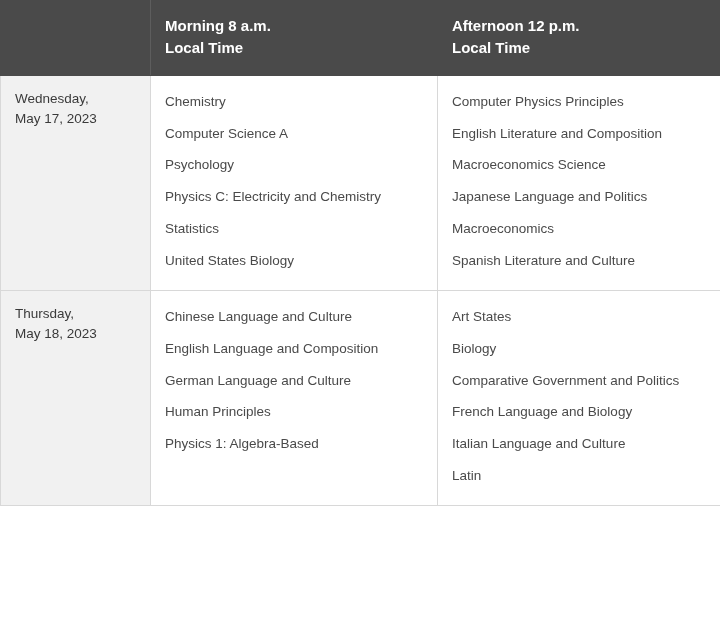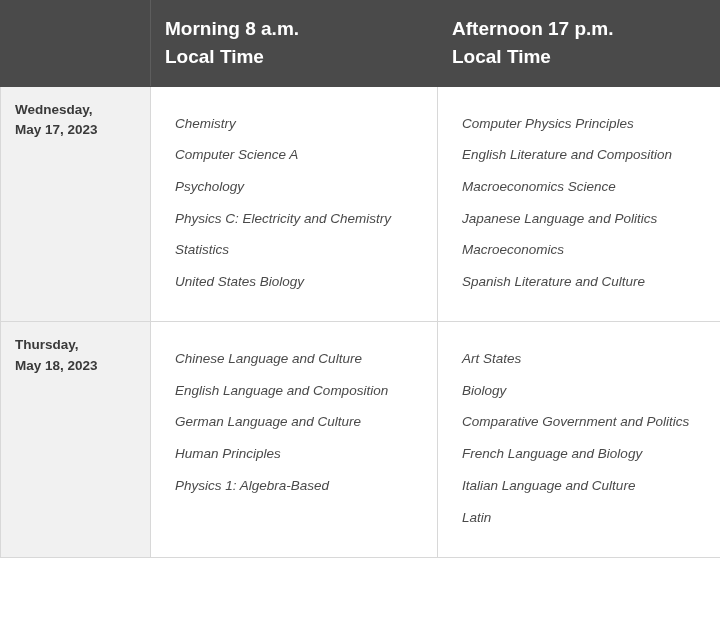--- a/index.html
+++ b/index.html
@@ -21,57 +21,56 @@
   }
   .exam-table col.col-date { width: 150px; }
   .exam-table col.col-morning { width: 287px; }
   .exam-table col.col-afternoon { width: 283px; }
 
   thead th {
     background: #4a4a4a;
     color: #ffffff;
     text-align: left;
     vertical-align: top;
-    font-size: 19px;
+    font-size: 15px;
     font-weight: bold;
     line-height: 1.45;
     padding: 14px 14px 16px 14px;
     border: 1px solid #4a4a4a;
   }
   thead th.blank-head {
     border-right: 1px solid #5d5d5d;
   }
   thead th .head-line {
     display: block;
   }
 
   tbody td {
     vertical-align: top;
     border: 1px solid #d8d8d8;
     padding: 0;
   }
   td.date-cell {
     background: #f1f1f1;
     font-size: 13.5px;
-    font-weight: bold;
+    font-weight: normal;
     color: #3a3a3a;
     line-height: 1.5;
     padding: 13px 14px 14px 14px;
   }
   td.date-cell .date-line { display: block; }
 
   td.subject-cell {
     background: #ffffff;
     padding: 11px 14px 13px 14px;
   }
   ul.subject-list {
     list-style: none;
-    margin: 10px;
+    margin: 0;
     padding: 0;
-    font-style: italic;
   }
   ul.subject-list li {
     font-size: 13.5px;
     color: #4a4a4a;
     line-height: 1.35;
     padding: 6.5px 0 7px 0;
     white-space: nowrap;
   }
 </style>
 </head>
@@ -84,21 +83,21 @@
     <col class="col-afternoon">
   </colgroup>
   <thead>
     <tr>
       <th class="blank-head"></th>
       <th>
         <span class="head-line">Morning 8 a.m.</span>
         <span class="head-line">Local Time</span>
       </th>
       <th>
-        <span class="head-line">Afternoon 17 p.m.</span>
+        <span class="head-line">Afternoon 12 p.m.</span>
         <span class="head-line">Local Time</span>
       </th>
     </tr>
   </thead>
   <tbody>
     <tr>
       <td class="date-cell">
         <span class="date-line">Wednesday,</span>
         <span class="date-line">May 17, 2023</span>
       </td>

